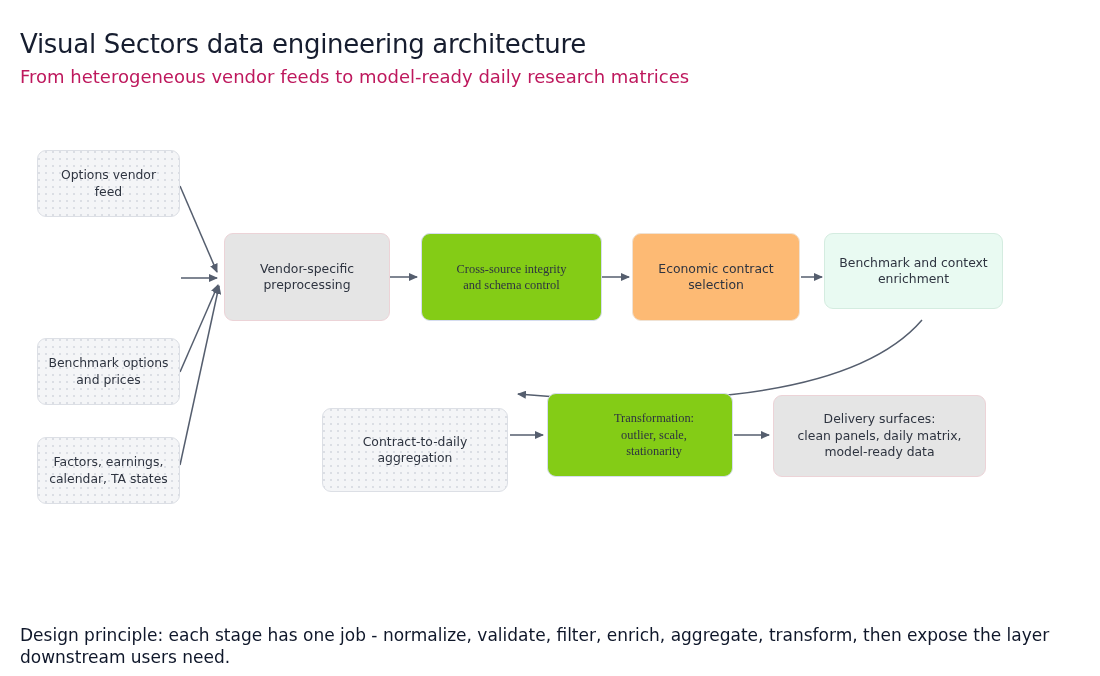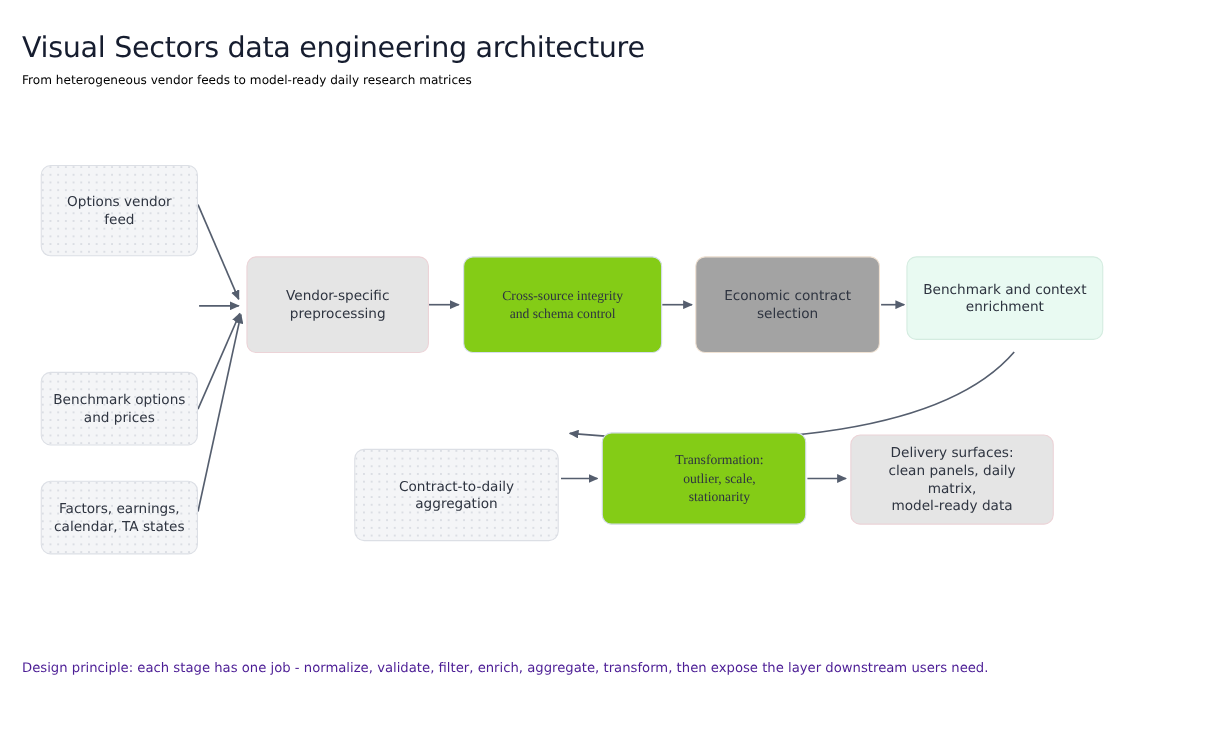--- a/index.html
+++ b/index.html
@@ -25,22 +25,22 @@
   }
   #page-title {
     font-size: 26px;
     font-weight: normal;
     letter-spacing: -0.3px;
     color: #161d2f;
     line-height: 1.15;
     margin: 0;
   }
   #page-subtitle {
-    font-size: 11px;
-    color: #000000;
+    font-size: 18px;
+    color: #be185d;
     margin-top: 6px;
     line-height: 1.2;
   }
 
   
   #diagram {
     position: absolute;
     left: 0;
     top: 0;
     width: 1100px;
@@ -78,31 +78,31 @@
   
   .node.tex {
     background-image:
       radial-gradient(circle at 1px 1px, rgba(120,130,150,0.20) 0.9px, transparent 1px);
     background-size: 7px 7px;
   }
 
   .fill-grey   { background-color: #f4f5f7; border-color: #dcdfe5; }
   .fill-pink   { background-color: #e5e5e5; border-color: #ecd3d7; }
   .fill-lav    { background-color: #84cc16; border-color: #d6ddf0; font-family: Liberation Serif, serif; }
-  .fill-cream  { background-color: #a3a3a3; border-color: #f0e2d3; }
+  .fill-cream  { background-color: #fdba74; border-color: #f0e2d3; }
   .fill-mint   { background-color: #e9faf2; border-color: #d4ece0; }
 
   
   #footer-note {
     position: absolute;
     left: 20px;
-    top: 600px;
+    top: 624px;
     width: 1050px;
-    font-size: 12px;
-    color: #4c1d95;
+    font-size: 17px;
+    color: #0f172a;
     line-height: 1.3;
   }
 </style>
 </head>
 <body>
 
 <div id="header">
   <div id="page-title">Visual Sectors data engineering architecture</div>
   <div id="page-subtitle">From heterogeneous vendor feeds to model-ready daily research matrices</div>
 </div>
@@ -127,21 +127,21 @@
       <path d="M 602,277 L 629,277"></path>
       <path d="M 801,277 L 822,277"></path>
 
       <path d="M 922,320 C 860,392 700,410 518,394"></path>
 
       <path d="M 510,435 L 543,435"></path>
       <path d="M 734,435 L 769,435"></path>
     </g>
   </svg>
 
-  <div class="node tex fill-grey" style="left:37px; top:150px; width:143px; height:83px;">
+  <div class="node tex fill-grey" style="left:37px; top:150px; width:143px; height:67px;">
     <span class="node-label">Options vendor feed</span>
   </div>
 
 
   <div class="node tex fill-grey" style="left:37px; top:437px; width:143px; height:67px;">
     <span class="node-label">Factors, earnings,
 calendar, TA states</span>
   </div>
 
   <div class="node tex fill-grey" style="left:37px; top:338px; width:143px; height:67px;">
@@ -173,21 +173,21 @@
     <span class="node-label">Contract-to-daily
 aggregation</span>
   </div>
 
   <div class="node fill-lav" style="left:547px; top:393px; width:186px; height:84px;padding-left:38px;">
     <span class="node-label">Transformation:
 outlier, scale,
 stationarity</span>
   </div>
 
-  <div class="node fill-pink" style="left:773px; top:395px; width:185px; height:82px;">
+  <div class="node fill-pink" style="left:773px; top:395px; width:213px; height:82px;">
     <span class="node-label">Delivery surfaces:
 clean panels, daily matrix,
 model-ready data</span>
   </div>
 
 </div>
 
 <div id="footer-note">Design principle: each stage has one job - normalize, validate, filter, enrich, aggregate, transform, then expose the layer downstream users need.</div>
 
 </body></html>

